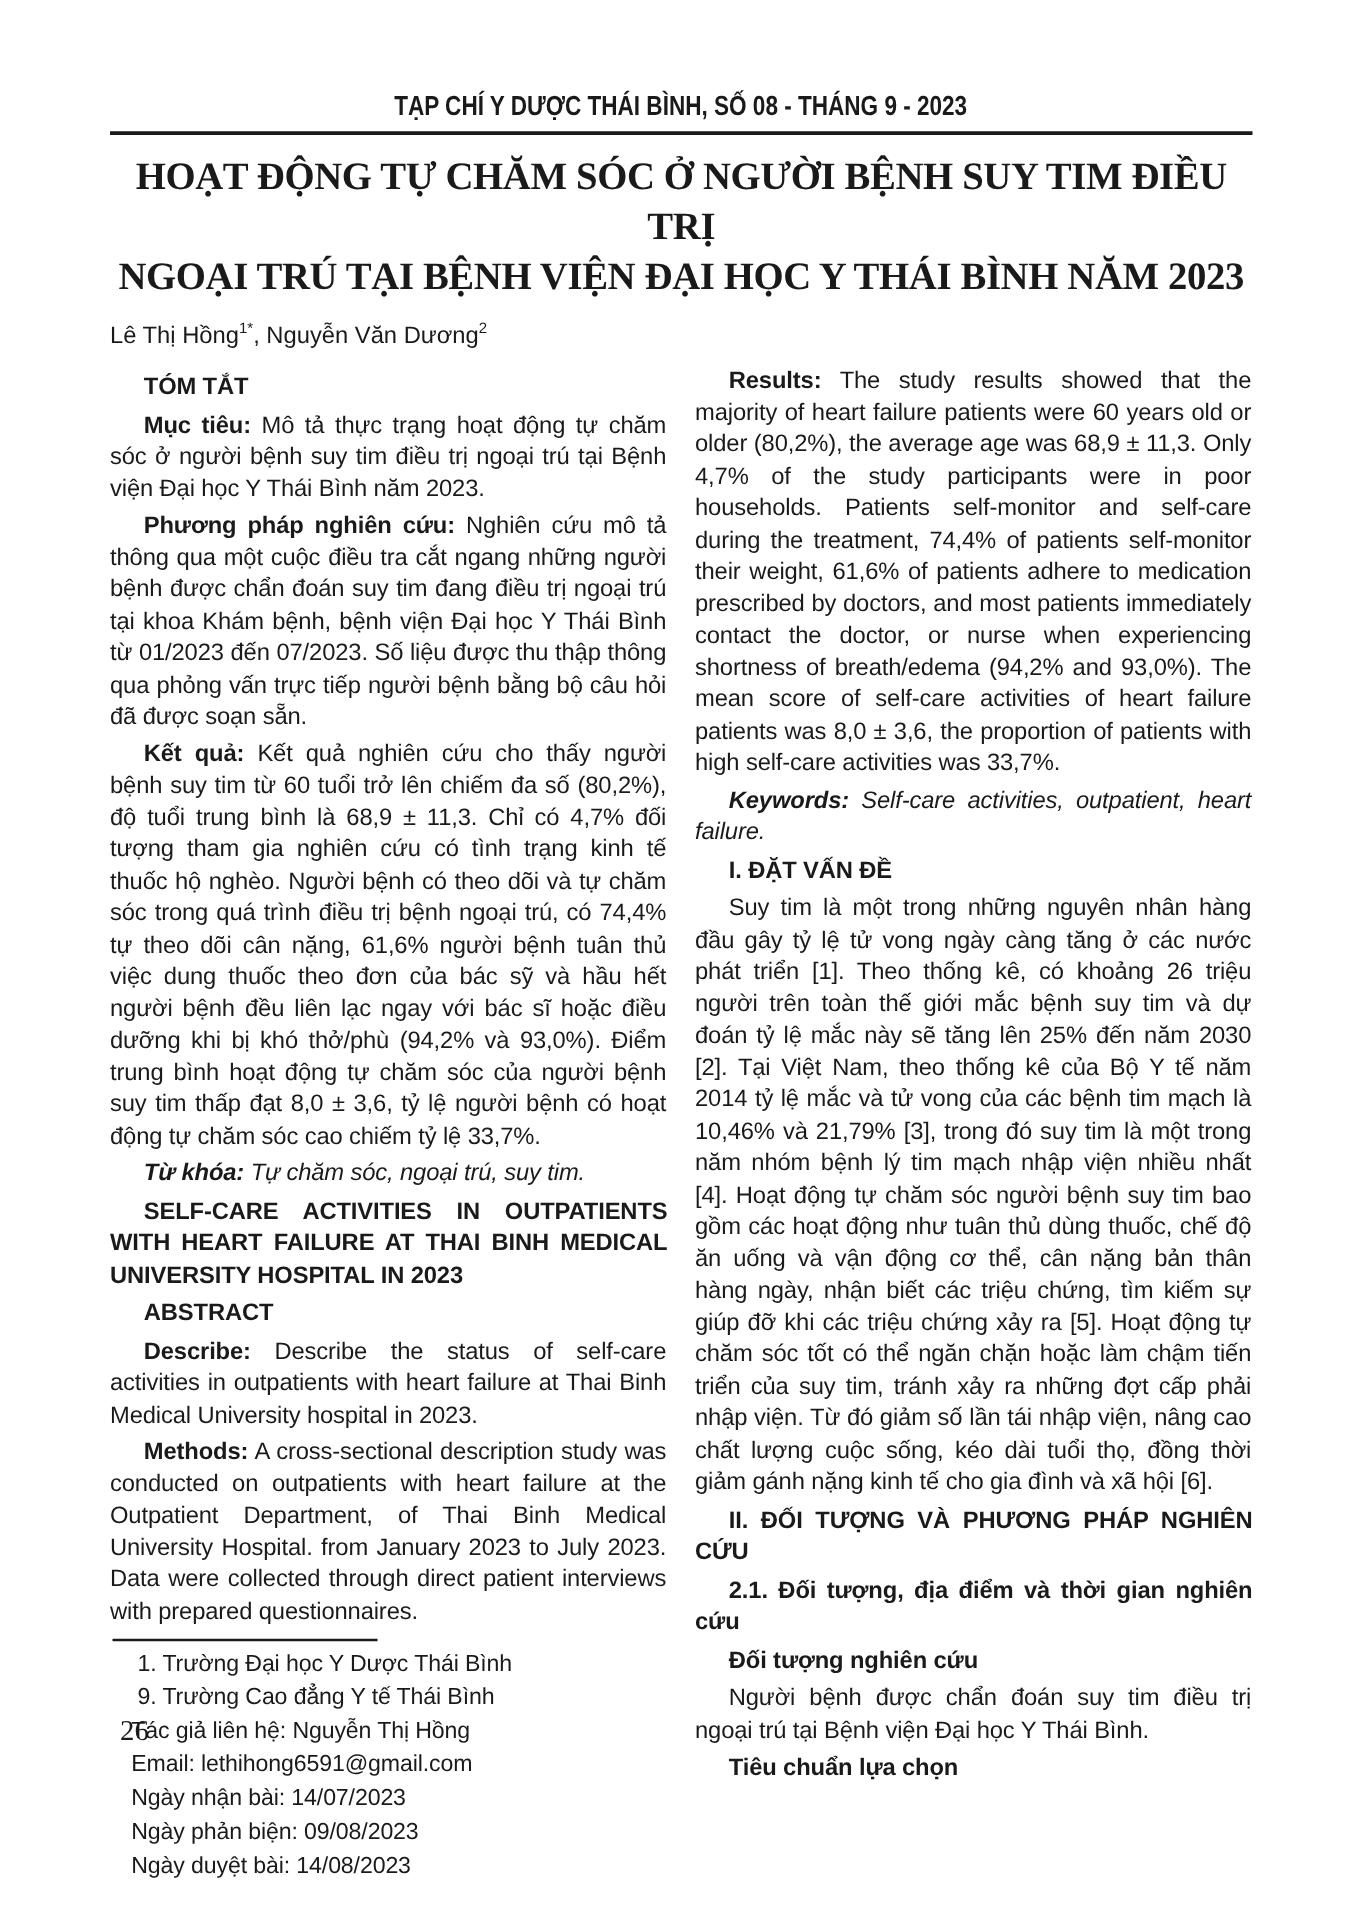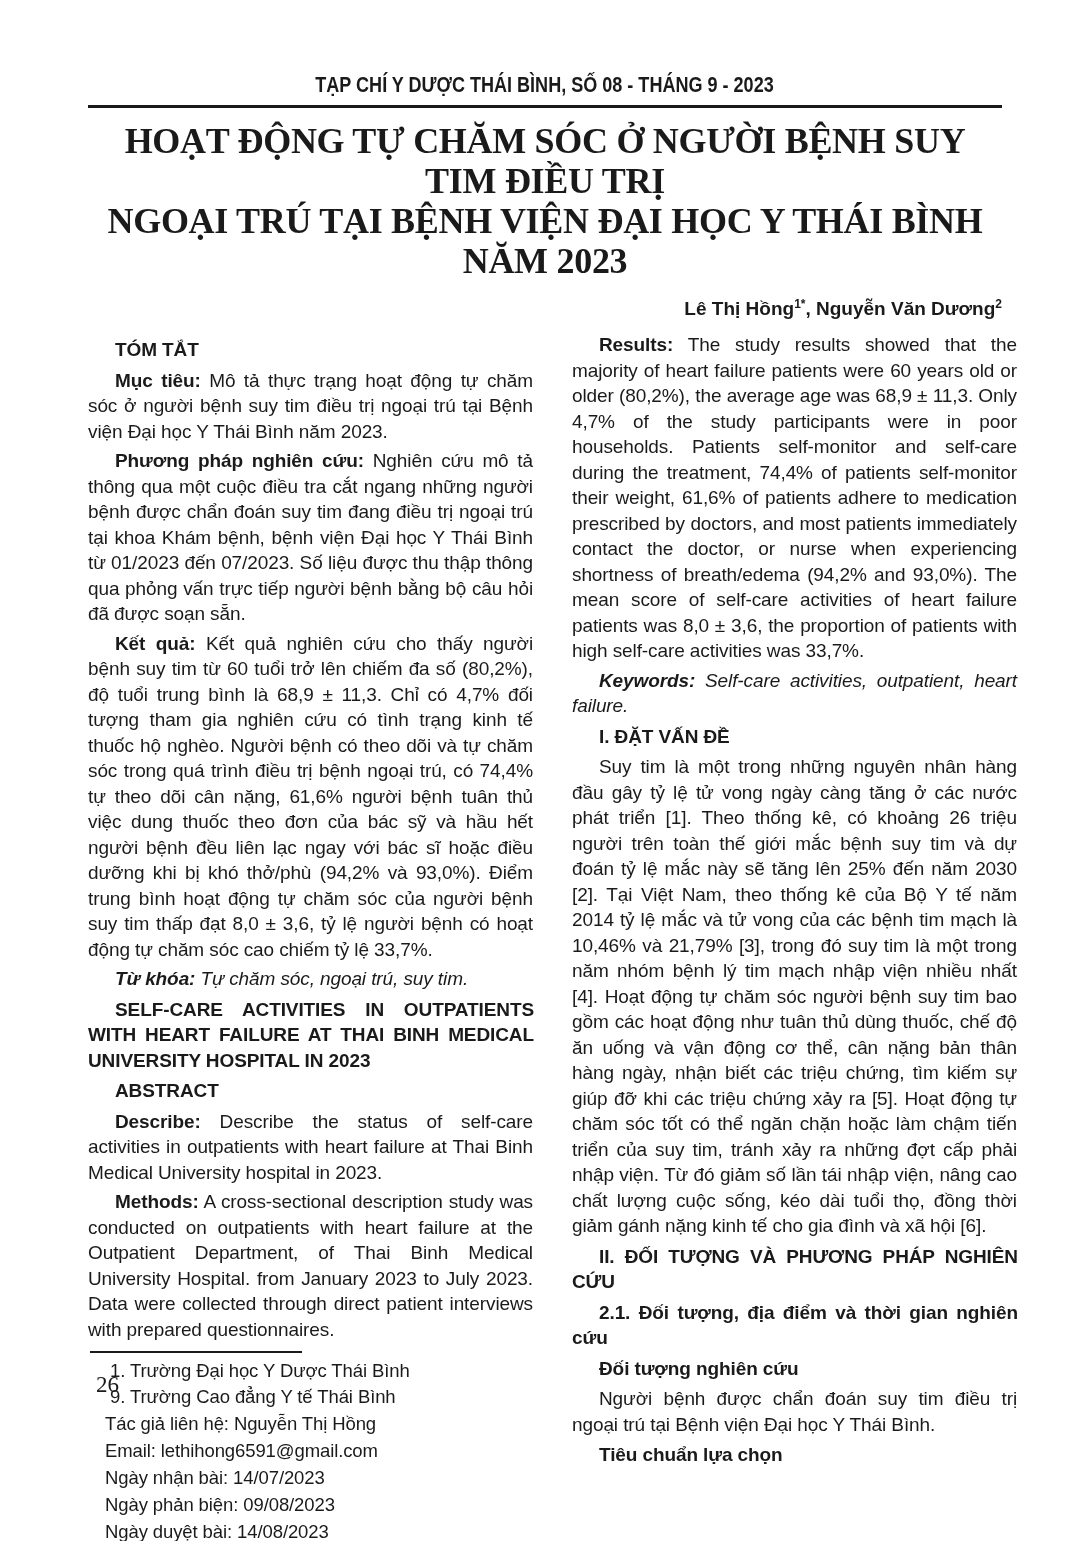--- a/index.html
+++ b/index.html
@@ -28,37 +28,37 @@
     line-height: 26px;
   }
   .header-rule { height: 0; border-top: 3px solid #1a1a1a; margin-top: 7px; }
 
   
   .title {
     margin: 13px 0 16px 0;
     text-align: center;
     font-family: "Liberation Serif", serif;
     font-weight: 700;
-    font-size: 36px;
+    font-size: 31px;
     line-height: 40px;
     letter-spacing: -0.3px;
   }
   .title .title-line { display: block; }
 
   .authors {
     margin-top: 5px;
-    text-align: right;
-    font-weight: 700;
+    text-align: left;
+    font-weight: 400;
     font-size: 19px;
     line-height: 24px;
   }
   .authors sup { font-size: 12px; line-height: 0; }
 
   
-  .columns { display: flex; gap: 38px; margin-top: 11px; }
+  .columns { display: flex; gap: 22px; margin-top: 11px; }
   .col {
     width: 446px;
     flex: 0 0 446px;
     font-size: 19px;
     line-height: 25.5px;
     text-align: justify;
     letter-spacing: -0.1px;
   }
   .col p { margin: 0 1px 4px 0; text-indent: 27px; }
   .h-run  { font-weight: 700; text-indent: 27px; margin: 5px 0 5px 0; }

